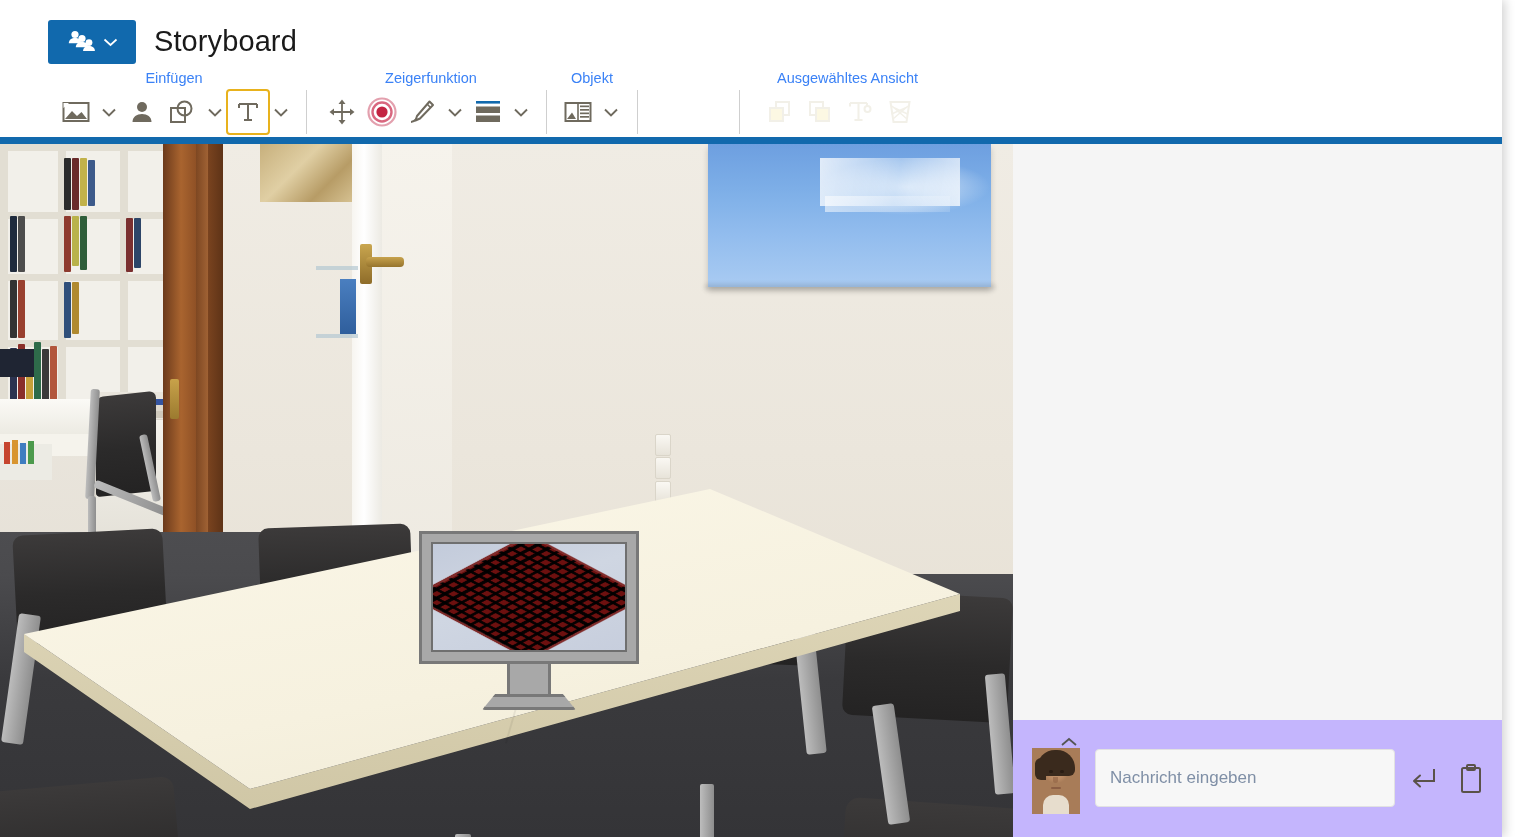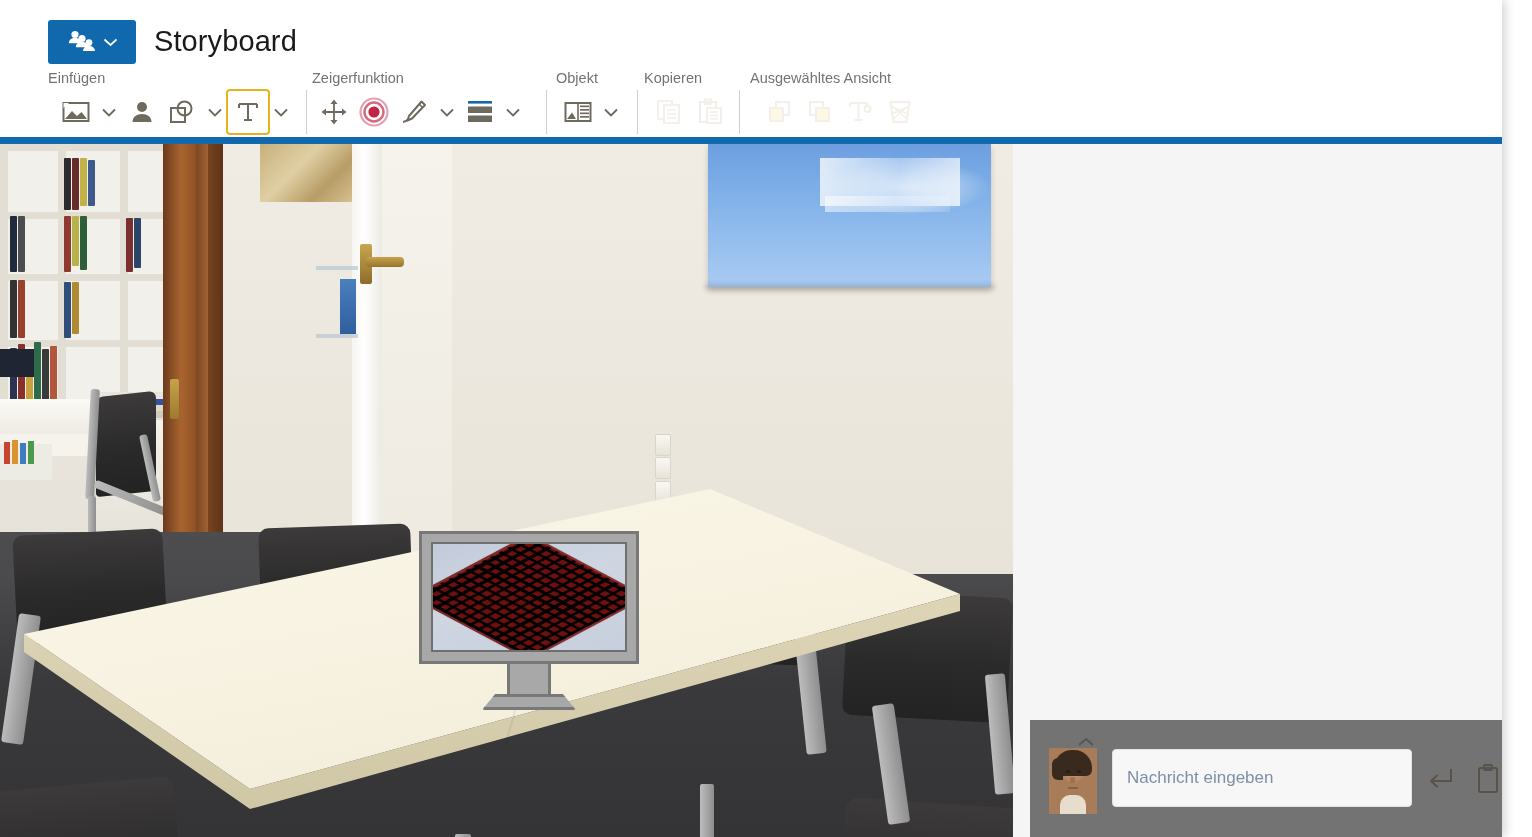--- a/index.html
+++ b/index.html
@@ -45,21 +45,22 @@
   }
 
   
   .ribbon {
     position: absolute; left: 0; top: 66px;
     width: 1502px; height: 71px;
   }
   .grp { position: absolute; top: 0; height: 71px; }
   .grp-label {
     position: absolute; top: 4px; left: 0; width: 100%;
-    font-size: 14.5px; color: #737373;
+    text-align: center;
+    font-size: 14.5px; color: #3b82f6;
     white-space: nowrap;
   }
   .grp-icons {
     position: absolute; top: 24px; left: 0;
     display: flex; align-items: center; height: 44px;
   }
   .ico-btn {
     width: 40px; height: 42px;
     display: flex; align-items: center; justify-content: center;
     background: none; border: none; padding: 0;
@@ -206,22 +207,22 @@
 
   
   .rightpanel {
     position:absolute; left:1013px; top:144px;
     width:489px; height:693px;
     background:#f5f5f5;
   }
   .chatbar {
     position:absolute; left:0; bottom:0;
     width:489px; height:117px;
-    background:#737373;
-    display:flex; align-items:center;margin-left:17px;
+    background:#c4b5fd;
+    display:flex; align-items:center;
   }
   .collapse-chev {
     position:absolute; left:44px; top:14px;
     width:24px; height:16px;
     display:flex; align-items:center; justify-content:center;
     cursor:pointer; background:none; border:none; padding:0;
   }
   .avatar {
     position:absolute; left:19px; top:28px;
     width:48px; height:66px; overflow:hidden;
@@ -331,21 +332,21 @@
           <button class="ico-btn chevbtn">
             <svg width="16" height="11" viewBox="0 0 16 11">
               <path d="M2 2.5 L8 8.5 L14 2.5" fill="none" stroke="#6f6a5e" stroke-width="1.9"></path>
             </svg>
           </button>
         </div>
       </div>
 
       <div class="sep" style="left:266px;"></div>
 
-      <div class="grp" style="left:272px; width:222px;">
+      <div class="grp" style="left:280px; width:222px;">
         <div class="grp-label">Zeigerfunktion</div>
         <div class="grp-icons" style="left:2px;">
           <button class="ico-btn">
             <svg width="28" height="28" viewBox="0 0 28 28">
               <g fill="none" stroke="#6f6a5e" stroke-width="1.8">
                 <path d="M14 3.5 V24.5 M3.5 14 H24.5"></path>
               </g>
               <path d="M14 1.5 L10.5 6 L17.5 6 Z" fill="#6f6a5e"></path>
               <path d="M14 26.5 L10.5 22 L17.5 22 Z" fill="#6f6a5e"></path>
               <path d="M1.5 14 L6 10.5 L6 17.5 Z" fill="#6f6a5e"></path>
@@ -407,44 +408,20 @@
           <button class="ico-btn chevbtn">
             <svg width="16" height="11" viewBox="0 0 16 11">
               <path d="M2 2.5 L8 8.5 L14 2.5" fill="none" stroke="#6f6a5e" stroke-width="1.9"></path>
             </svg>
           </button>
         </div>
       </div>
 
       <div class="sep" style="left:597px;"></div>
 
-      <div class="grp" style="left:604px; width:90px;">
-        <div class="grp-label">Kopieren</div>
-        <div class="grp-icons" style="left:6px;">
-          <button class="ico-btn disabled">
-            <svg width="28" height="28" viewBox="0 0 28 28">
-              <rect x="2" y="3" width="14" height="18" fill="none" stroke="#f2f0e8" stroke-width="2"></rect>
-              <rect x="8" y="7" width="15" height="18" fill="#fff" stroke="#f2f0e8" stroke-width="2"></rect>
-              <g stroke="#f2f0e8" stroke-width="1.6">
-                <path d="M11 12h9M11 16h9M11 20h9"></path>
-              </g>
-            </svg>
-          </button>
-          <button class="ico-btn disabled">
-            <svg width="28" height="28" viewBox="0 0 28 28">
-              <rect x="4" y="4" width="16" height="20" fill="none" stroke="#f2f0e8" stroke-width="2"></rect>
-              <rect x="9" y="1.5" width="6" height="4.5" fill="none" stroke="#f2f0e8" stroke-width="2"></rect>
-              <rect x="11" y="10" width="14" height="15" fill="#fff" stroke="#f2f0e8" stroke-width="2"></rect>
-              <g stroke="#f2f0e8" stroke-width="1.6">
-                <path d="M14 14h8M14 17.5h8M14 21h8"></path>
-              </g>
-            </svg>
-          </button>
-        </div>
-      </div>
 
       <div class="sep" style="left:699px;"></div>
 
       <div class="grp" style="left:710px; width:195px;">
         <div class="grp-label">Ausgewähltes Ansicht</div>
         <div class="grp-icons" style="left:10px;">
           <button class="ico-btn disabled">
             <svg width="28" height="28" viewBox="0 0 28 28">
               <rect x="10" y="4" width="13" height="13" fill="none" stroke="#f2f0e8" stroke-width="2"></rect>
               <rect x="4" y="10" width="13" height="13" fill="#fcf8e3" stroke="#f2f0e8" stroke-width="2"></rect>

